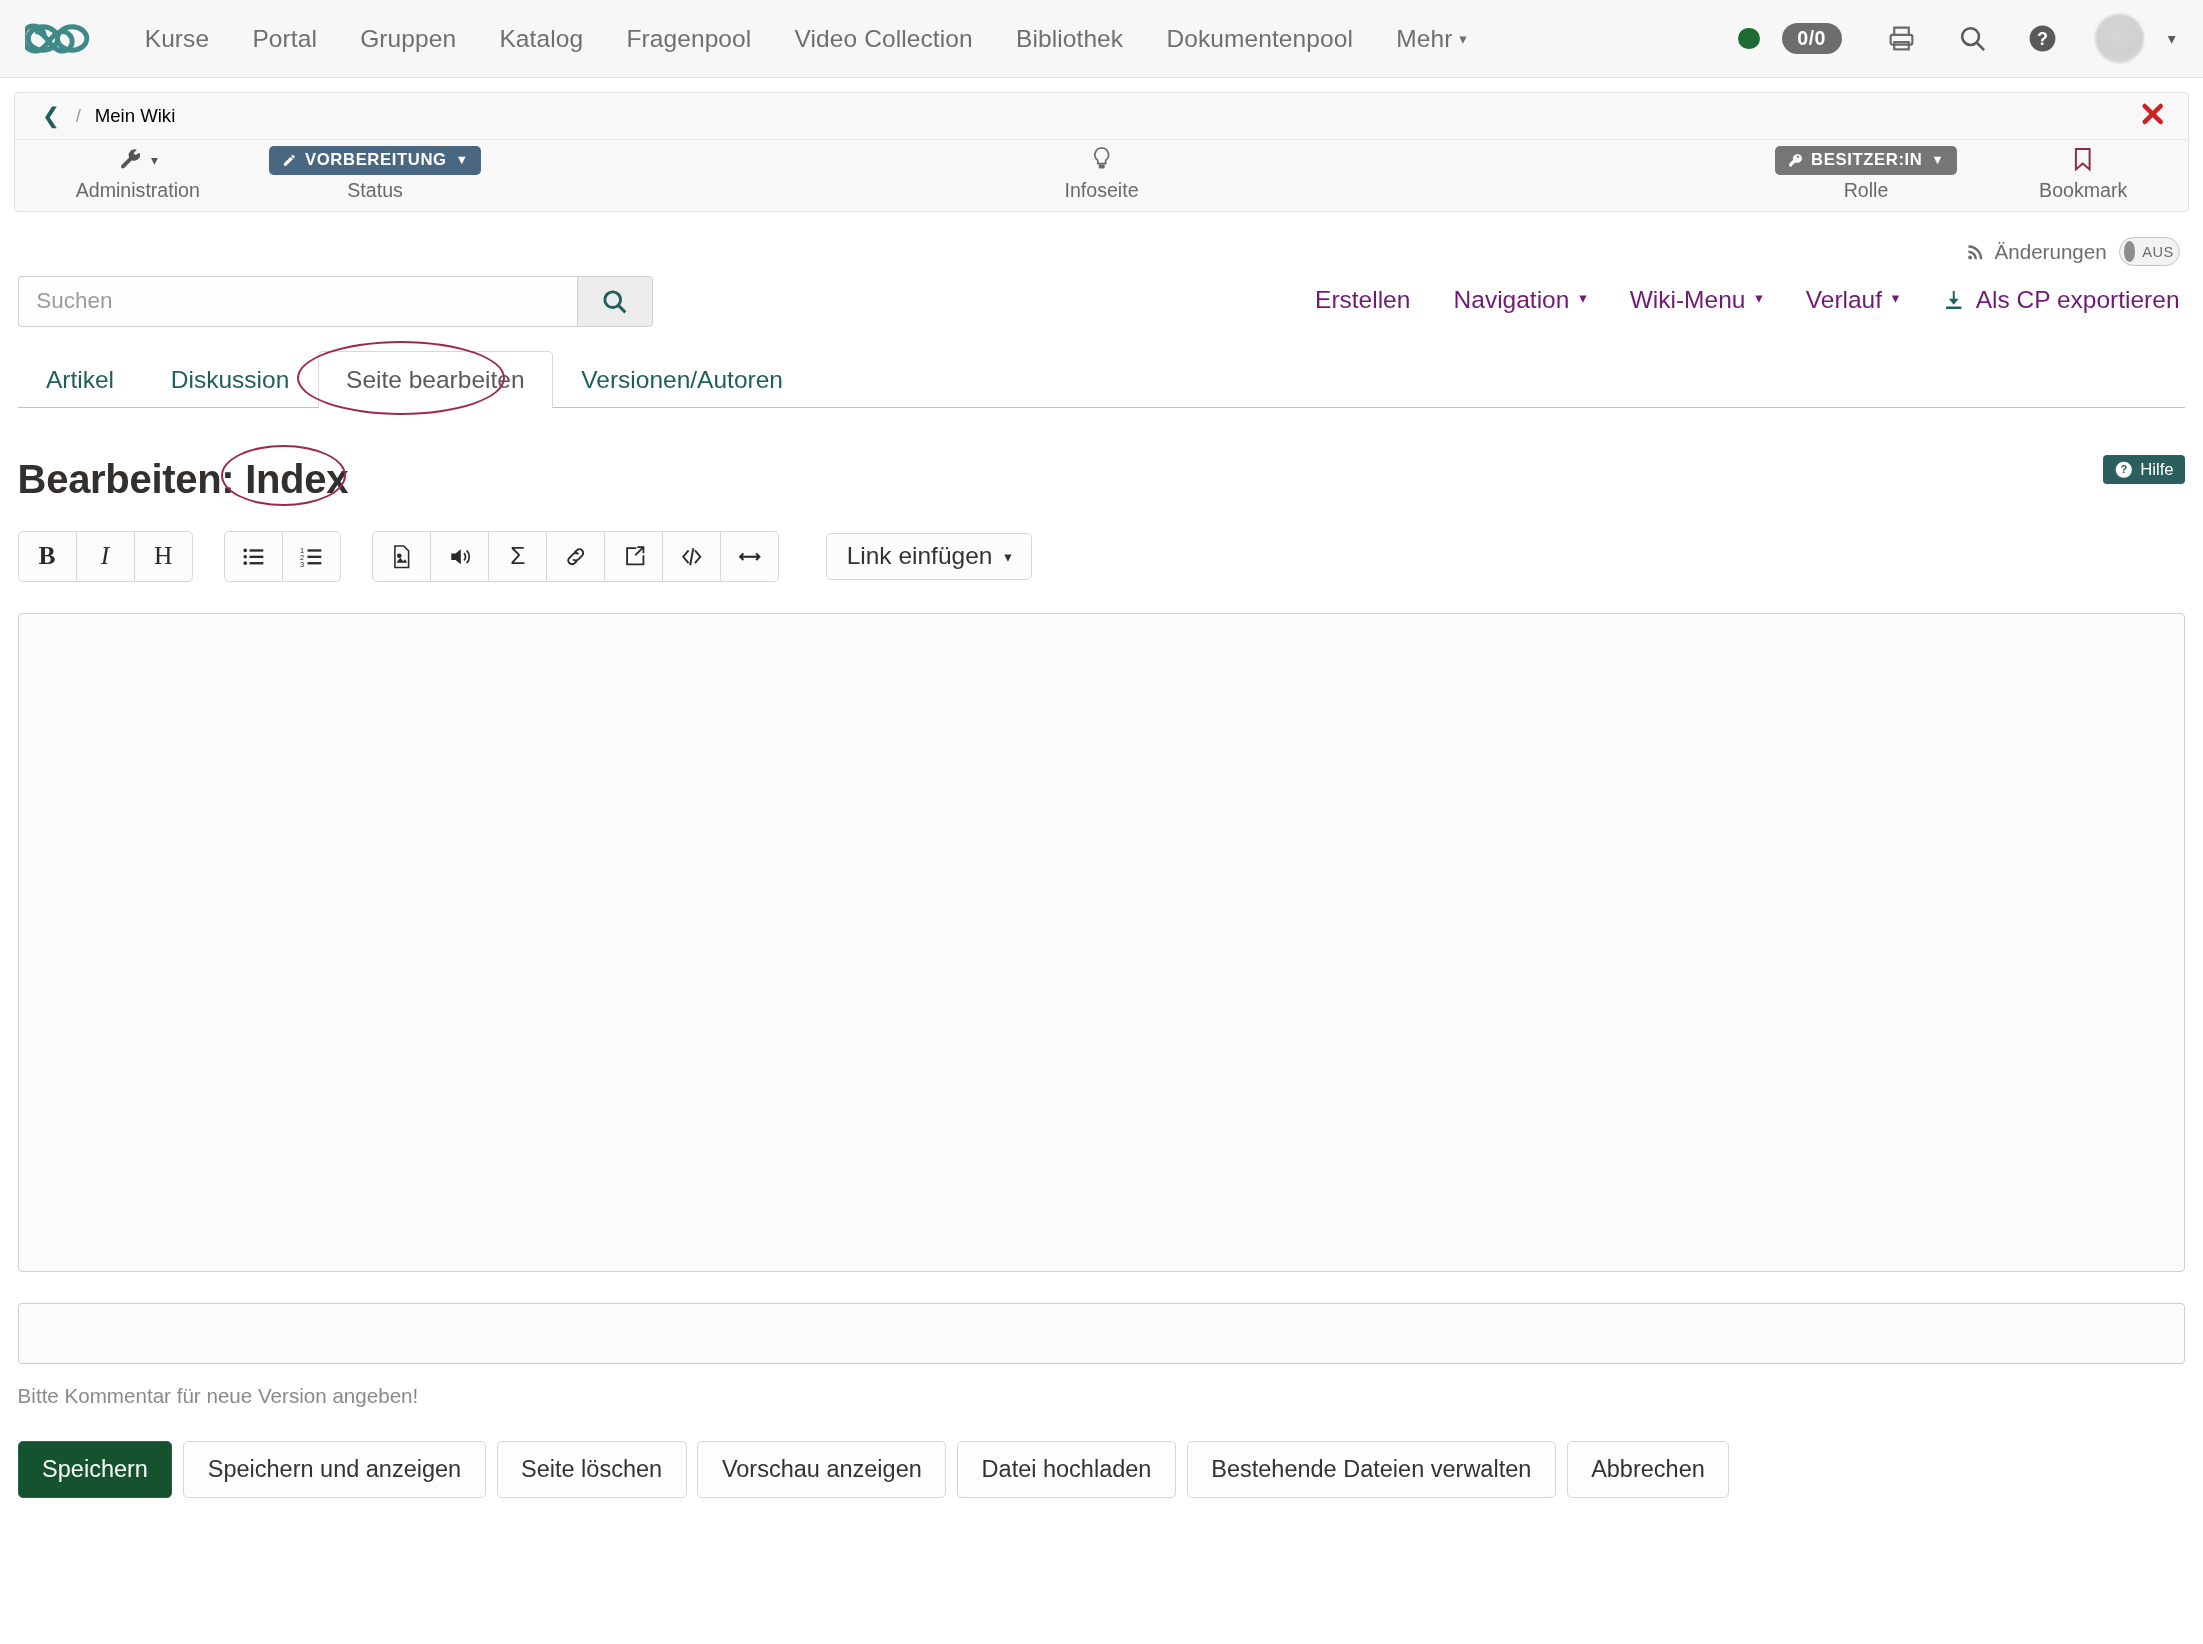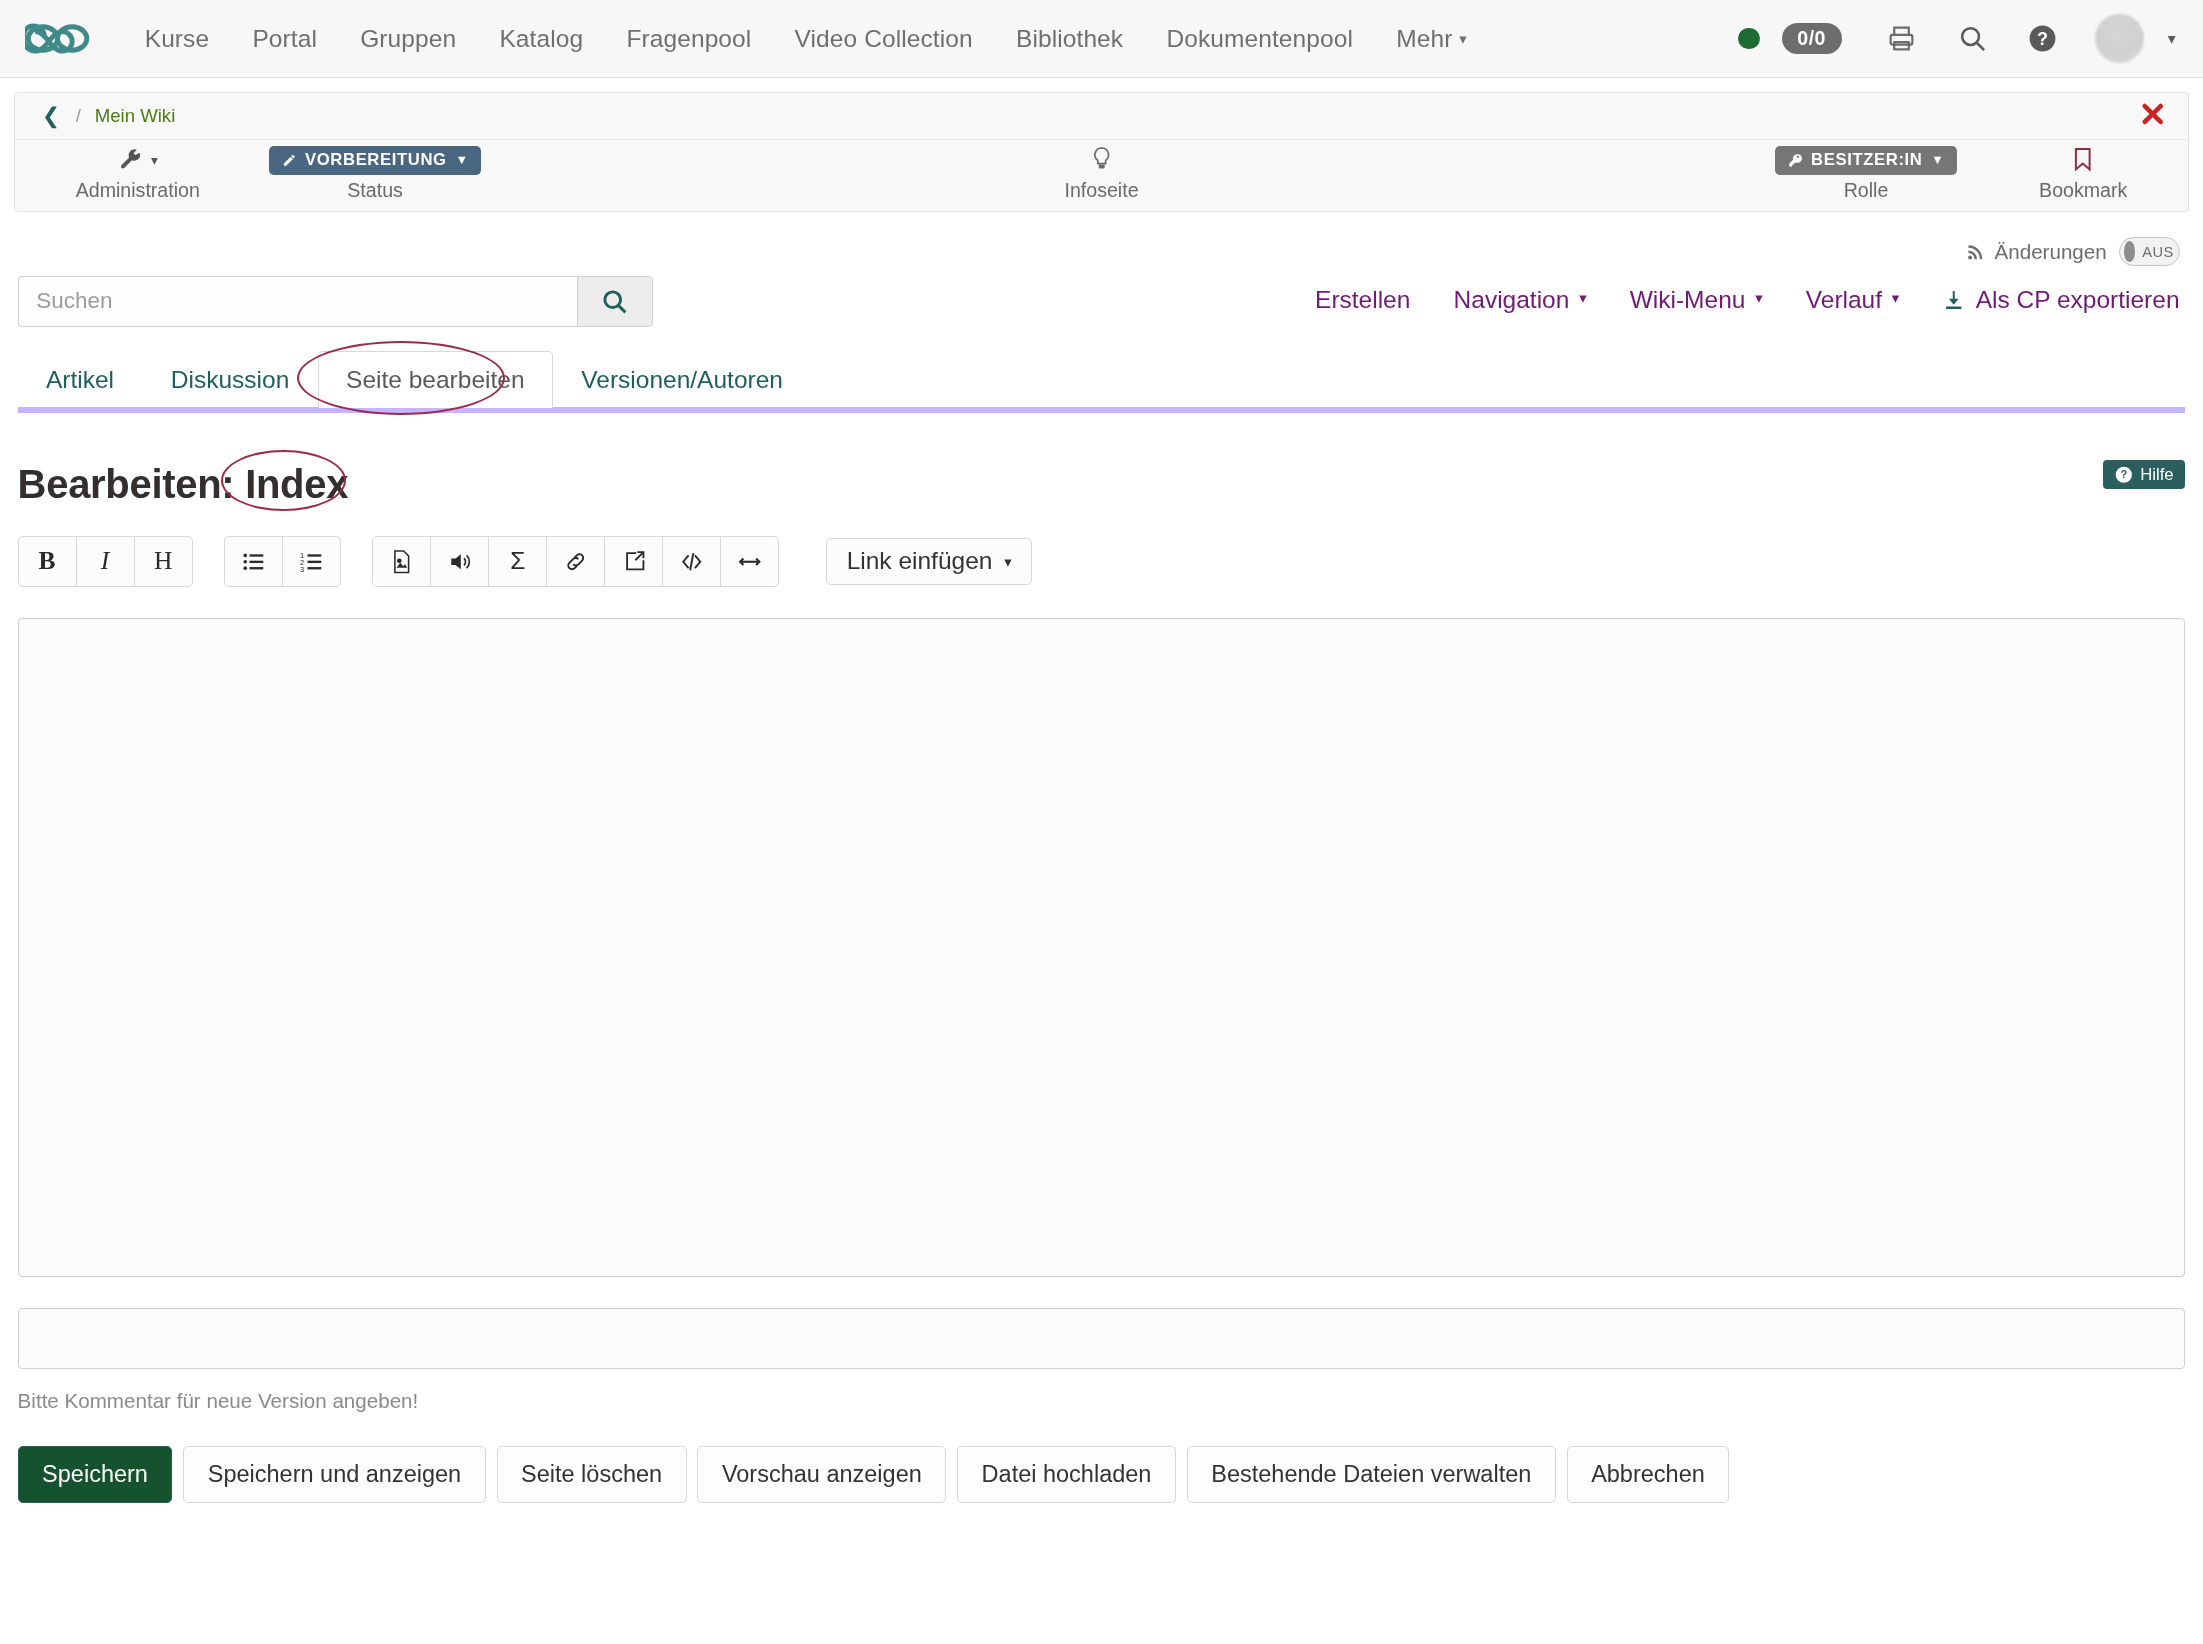--- a/index.html
+++ b/index.html
@@ -47,21 +47,21 @@
     border:1px solid #e2e2e2;
     border-radius:3.9px;
     background:#f8f8f8;
   }
   .breadcrumb-row{
     height:47px; display:flex; align-items:center; padding:0 27.4px;
     border-bottom:1px solid #e8e8e8; position:relative;
   }
   .bc-back{font-size:21.6px;color:#1f5f5b;cursor:pointer;margin-right:15.7px;}
   .bc-sep{color:#9a9a9a;font-size:18.6px;margin-right:13.7px;}
-  .bc-item{font-size:18.6px;color:#4d7c0f;cursor:pointer;}
+  .bc-item{font-size:18.6px;color:#000000;cursor:pointer;}
   .close-x{position:absolute;right:21.6px;top:50%;transform:translateY(-50%);cursor:pointer;}
   .tools-row{display:flex;align-items:flex-start;height:71px;padding:5.9px 0 0 0;position:relative;}
   .tool{display:flex;flex-direction:column;align-items:center;cursor:pointer;}
   .tool-label{font-size:19.6px;color:#6a6a6a;margin-top:4.9px;}
   .tool-icon{height:29px;display:flex;align-items:center;justify-content:center;}
   .pill{
     display:inline-flex;align-items:center;gap:8.8px;
     color:#fff;font-size:16.7px;font-weight:bold;letter-spacing:0.6px;
     border-radius:4.9px;padding:5.9px 12.7px;height:29px;
   }
@@ -90,21 +90,21 @@
   .search-input::placeholder{color:#9b9b9b;}
   .search-btn{
     width:76px;height:51px;border:1px solid #cfcfcf;border-radius:0 3.9px 3.9px 0;
     background:#ececec;display:flex;align-items:center;justify-content:center;cursor:pointer;
   }
   .action-links{margin-left:auto;display:flex;align-items:center;gap:0;padding-top:9.8px;}
   .alink{font-size:24.5px;color:#701a75;cursor:pointer;padding:0 21.6px;white-space:nowrap;display:flex;align-items:center;gap:9.8px;}
   .alink .caret{font-size:14.7px;position:relative;top:-2px;}
 
   
-  .tabs{display:flex;align-items:flex-end;border-bottom:6px solid #c4b5fd;margin-top:23.5px;position:relative;}
+  .tabs{display:flex;align-items:flex-end;border-bottom:1px solid #c4b5fd;margin-top:23.5px;position:relative;}
   .tab{
     font-size:24.5px;color:#1f5f5b;padding:13.7px 27.4px;cursor:pointer;white-space:nowrap;
     border:1px solid transparent;border-bottom:none;position:relative;top:1px;
   }
   .tab.active{
     color:#5a5a5a;background:#fff;border-color:#d8d8d8;border-radius:4.9px 4.9px 0 0;
   }
 
   
   .head-row{display:flex;align-items:center;margin-top:49px;position:relative;}

